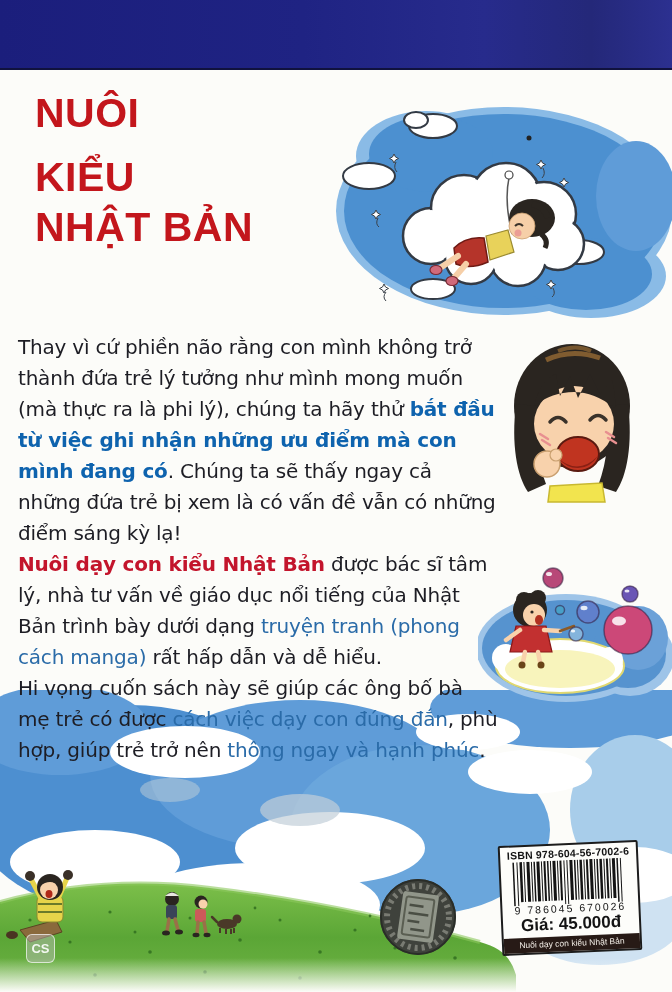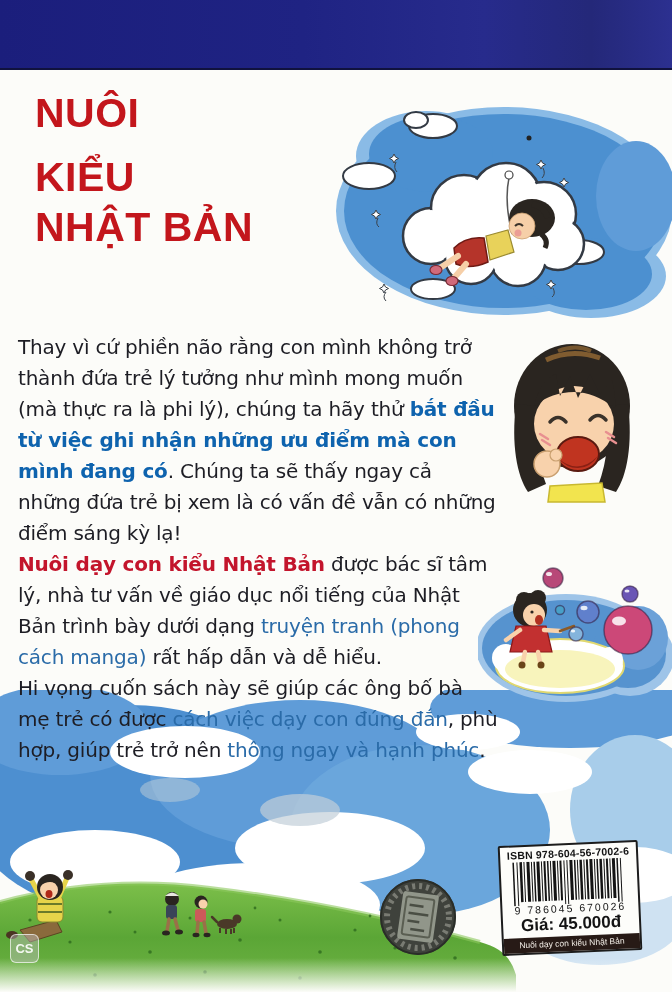--- a/index.html
+++ b/index.html
@@ -36,21 +36,21 @@
   .isbn-line{font-family:"Liberation Sans",sans-serif;font-size:10.5px;font-weight:700;
     color:#141414;letter-spacing:0.2px;white-space:nowrap;}
   .bars{display:block;margin:1px auto 0 auto;}
   .digits-line{font-family:"Liberation Sans",sans-serif;font-size:10.5px;color:#141414;
     letter-spacing:2px;margin-top:-2px;white-space:nowrap;}
   .price-line{font-family:"Liberation Sans",sans-serif;font-size:17px;font-weight:700;
     color:#141414;margin:0 0 2px 0;white-space:nowrap;}
   .strip-line{background:#271a16;color:#f4efe8;font-family:"Liberation Sans",sans-serif;
     font-size:8.5px;padding:2px 0 3px 0;margin:0 -3px;white-space:nowrap;}
   
-  .watermark{position:absolute;left:10px;top:934px;z-index:6;display:flex;align-items:flex-end;gap:1px;}
+  .watermark{position:absolute;left:26px;top:934px;z-index:6;display:flex;align-items:flex-end;gap:1px;}
   .wm-icon{width:27px;height:27px;border-radius:6px;background:rgba(190,190,190,0.45);
     border:1.5px solid rgba(255,255,255,0.65);color:rgba(255,255,255,0.9);
     font-family:"Liberation Sans",sans-serif;font-weight:700;font-size:13px;
     display:flex;align-items:center;justify-content:center;}
   .wm-text{font-family:"Liberation Sans",sans-serif;font-size:23px;
     color:rgba(255,255,255,0.72);letter-spacing:0.5px;}
 </style>
 </head>
 <body>
 

